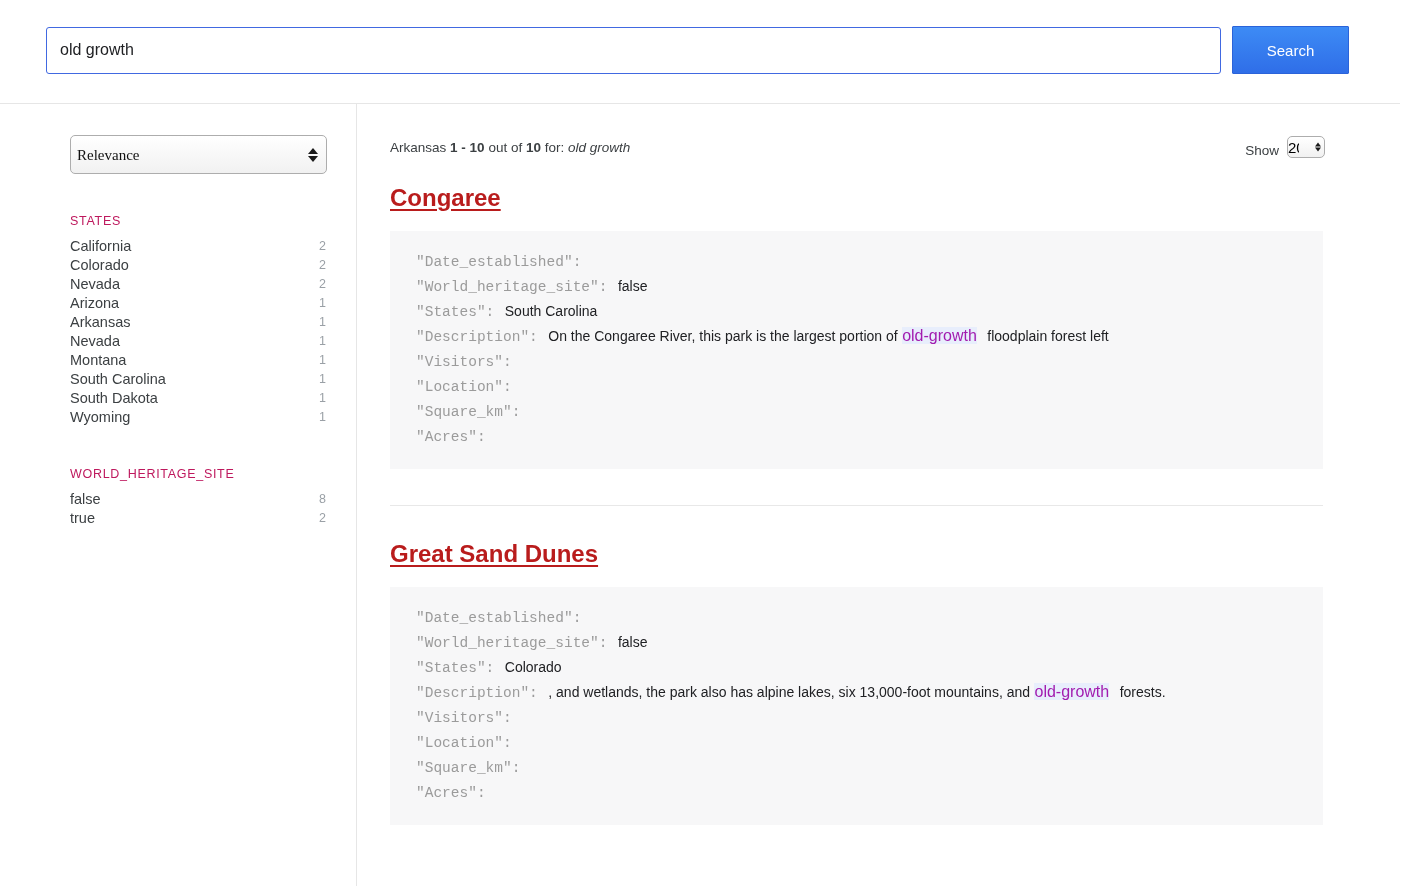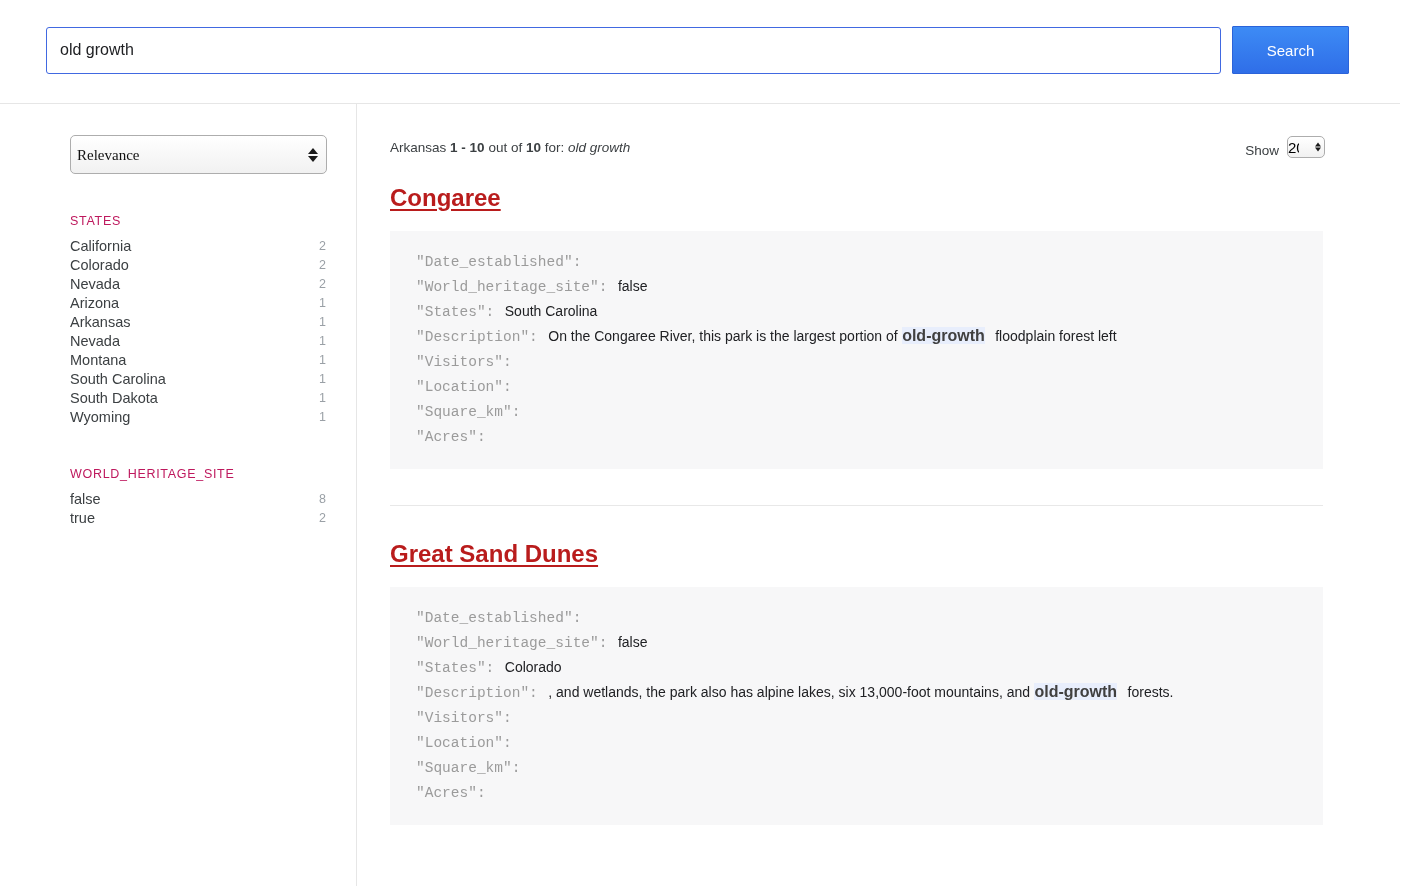--- a/index.html
+++ b/index.html
@@ -193,22 +193,22 @@
     font-size: 14.5px;
     color: #9b9b9b;
   }
   .v {
     font-family: "Liberation Sans", sans-serif;
     font-size: 14px;
     color: #202124;
     margin-left: 6px;
   }
   .hl {
-    color: #404040;
-    font-weight: 700;
+    color: #a21caf;
+    font-weight: 400;
     background: #e8eefc;
   }
   .result-divider {
     width: 933px;
     height: 1px;
     background: #e8e8e8;
     margin: 36px 0 34px 0;
   }
 </style>
 </head>

